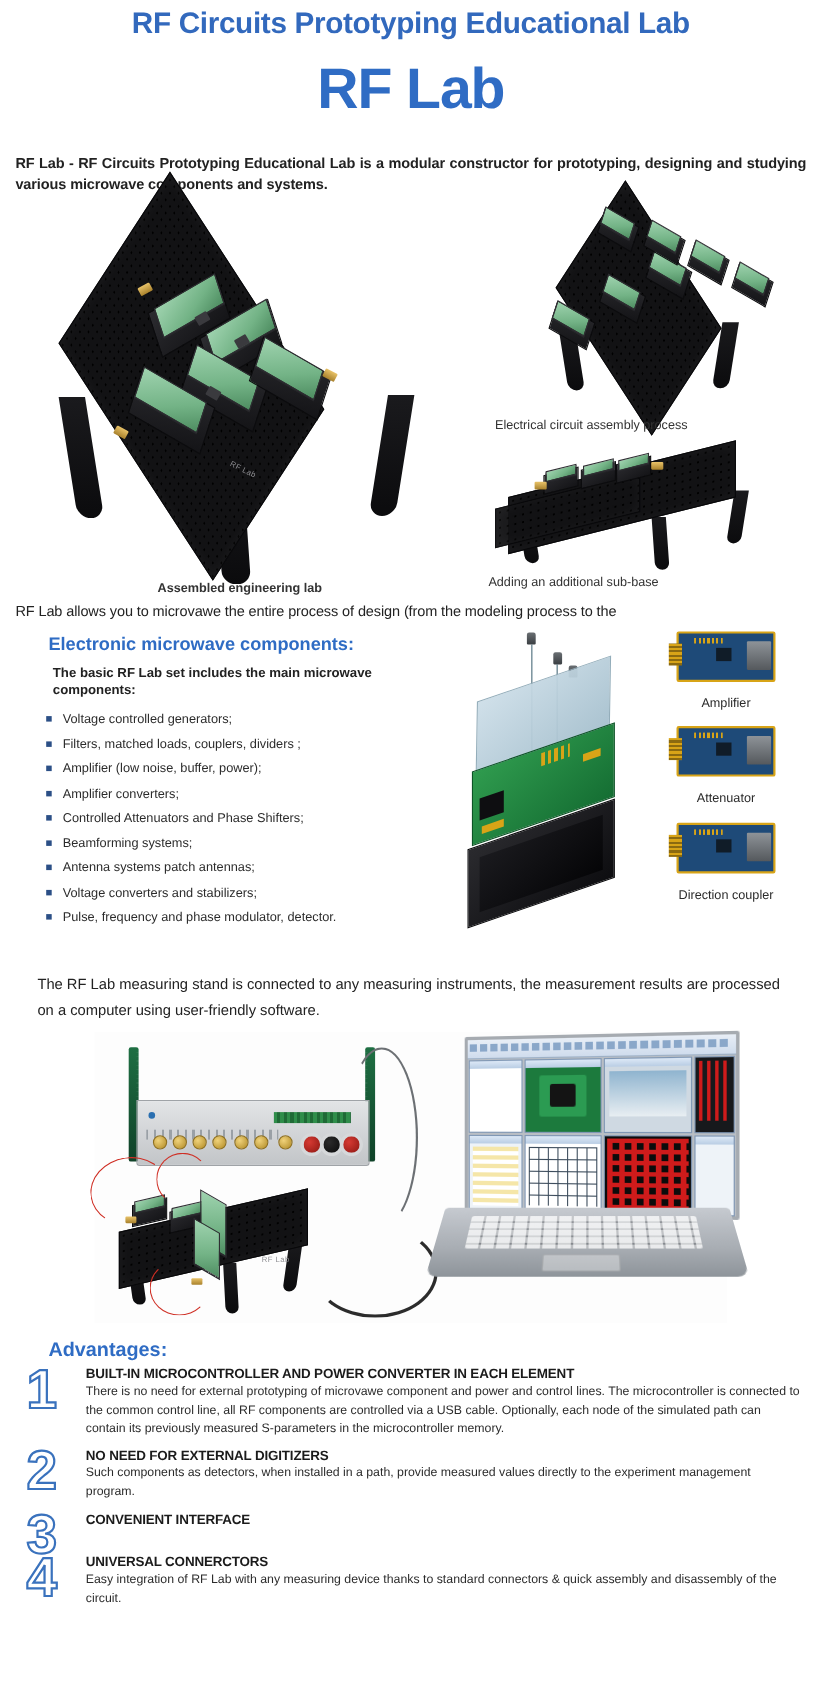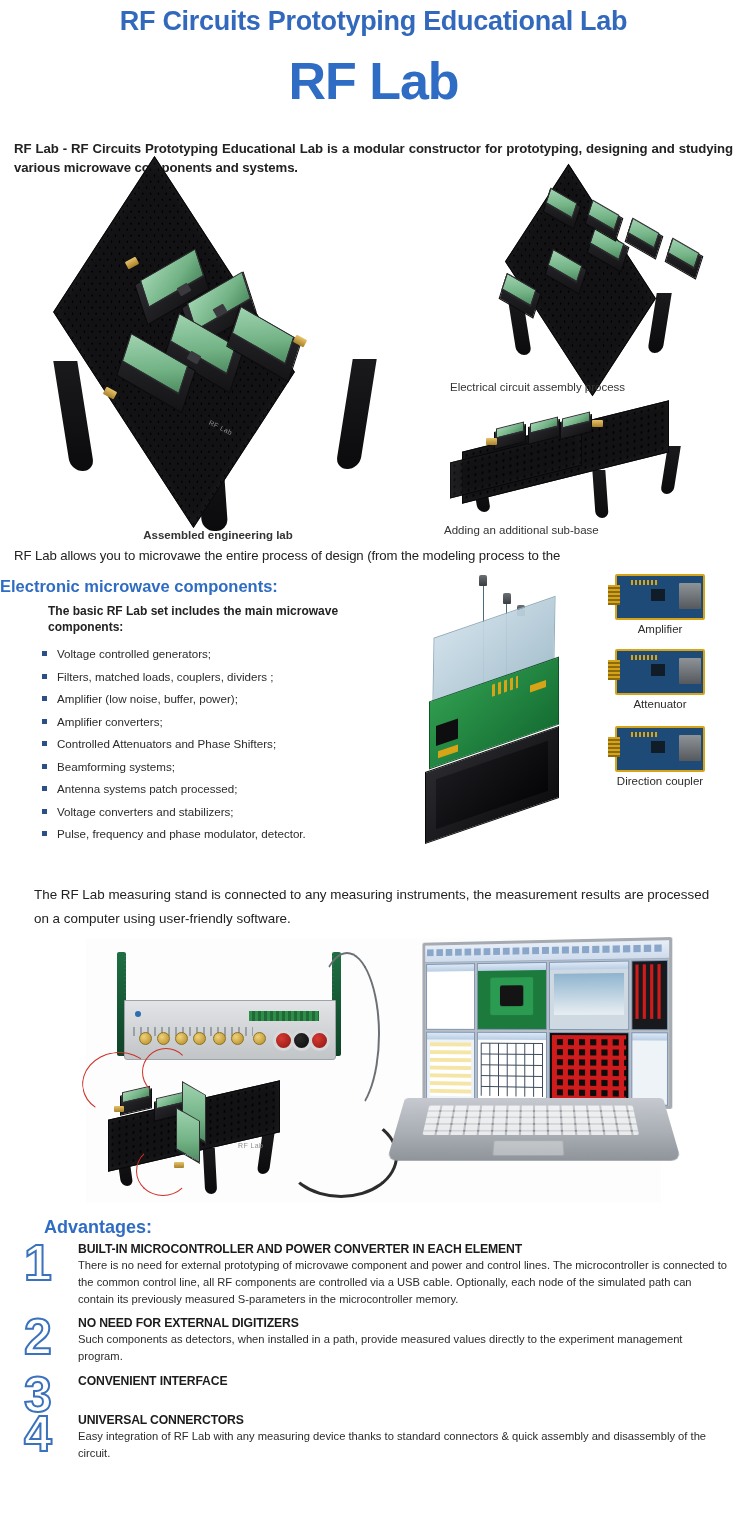--- a/index.html
+++ b/index.html
@@ -123,20 +123,21 @@
   
   .comp-sec {
     position: relative;
     margin-top: 12px;
     height: 300px;
   }
   .comp-head {
     color: #2f6cc4;
     font-size: 16.5px;
     font-weight: bold;
+    margin-left: 44px;
   }
   .comp-sub {
     margin-left: 48px;
     margin-top: 7px;
     font-size: 12px;
     font-weight: bold;
     color: #222;
     width: 320px;
     line-height: 1.35;
   }
@@ -227,21 +228,21 @@
     background: #101c28;
   }
   .mini-pcb .pads {
     position: absolute; left: 14px; top: 4px;
     width: 26px; height: 5px;
     background: repeating-linear-gradient(90deg,#d8a417 0 2px, transparent 2px 4px);
   }
   .thumb-label {
     font-size: 11.5px;
     color: #2b2b2b;
-    margin-top: 3px;
+    margin-top: 14px;
     line-height: 1.2;
   }
 
   
   .meas-p {
     margin: 6px 34px 0 34px;
     font-size: 13.4px;
     color: #222;
     line-height: 1.75;
   }
@@ -462,21 +463,21 @@
     <div class="comp-head">Electronic microwave components:</div>
     <div class="comp-sub">The basic RF Lab set includes the main microwave components:</div>
 
     <ul class="comp-list">
       <li>Voltage controlled generators;</li>
       <li>Filters, matched loads, couplers, dividers ;</li>
       <li>Amplifier (low noise, buffer, power);</li>
       <li>Amplifier converters;</li>
       <li>Controlled Attenuators and Phase Shifters;</li>
       <li>Beamforming systems;</li>
-      <li>Antenna systems patch processed;</li>
+      <li>Antenna systems patch antennas;</li>
       <li>Voltage converters and stabilizers;</li>
       <li>Pulse, frequency and phase modulator, detector.</li>
     </ul>
 
     <div class="explode">
       <div class="ex-screw" style="left:74px; top:6px;"></div>
       <div class="ex-screw" style="left:98px; top:24px;"></div>
       <div class="ex-screw" style="left:112px; top:36px;"></div>
       <div class="ex-line" style="left:78px; top:17px; height:145px;"></div>
       <div class="ex-line" style="left:101px; top:35px; height:95px;"></div>

